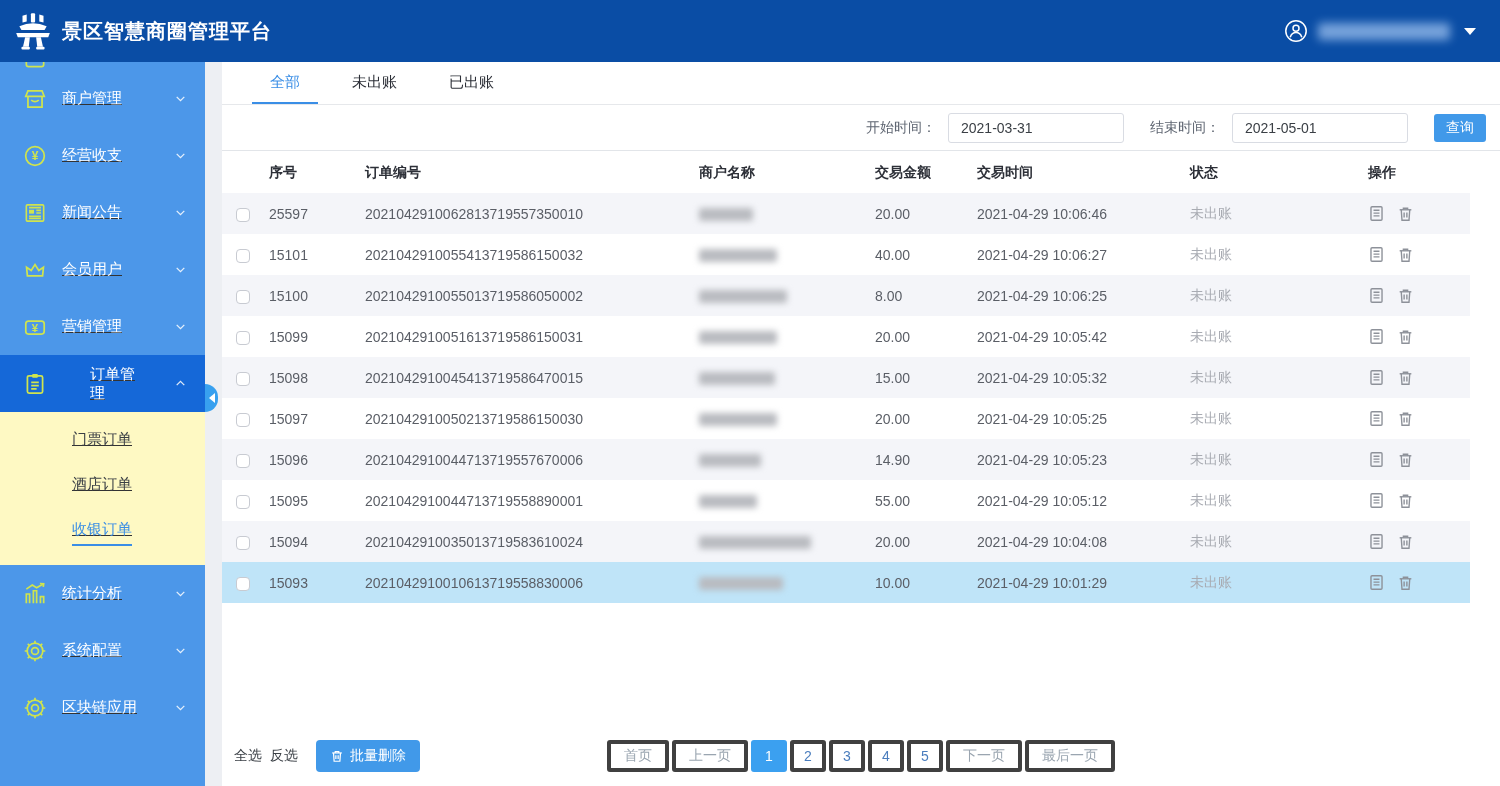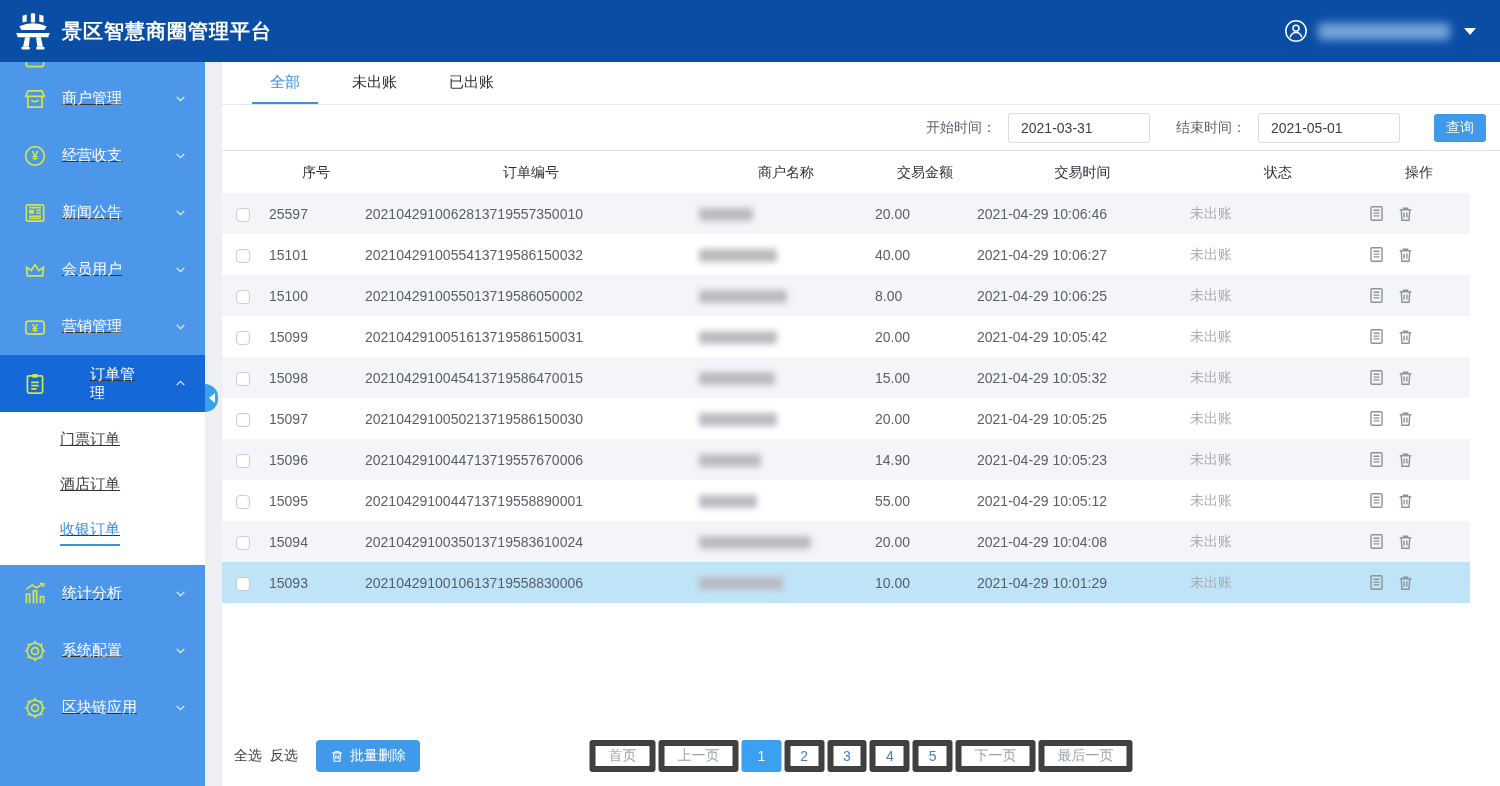--- a/index.html
+++ b/index.html
@@ -25,60 +25,60 @@
   .sidebar{width:205px; background:var(--sidebar-bg); position:relative; flex:0 0 auto;text-decoration:underline;}
   .clipped-item{height:8px; overflow:hidden; padding-left:22px;}
   .clipped-item .s-icon{display:block; margin-top:-17px;}
   .side-item{height:57px; display:flex; align-items:center; padding:0 18px 0 22px; color:#fff; cursor:pointer;}
   .side-item:first-of-type{margin-top:14px;}
   .side-item.active{background:var(--sidebar-active);gap:28px;}
   .s-icon{width:26px; height:26px; color:var(--icon-green); flex:0 0 auto;}
   .s-icon svg{width:100%; height:100%;}
   .s-label{margin-left:14px; font-size:15px;}
   .chevron{margin-left:auto; color:rgba(255,255,255,.85); display:flex;}
-  .submenu{background:#ffffff; padding:8px 0 10px 0;}
+  .submenu{background:#fef9c3; padding:8px 0 10px 12px;}
   .sub-item{height:45px; display:flex; align-items:center; padding-left:60px; color:#3a3f45; font-size:15px; cursor:pointer;}
   .sub-item span{padding-bottom:5px; border-bottom:2px solid transparent;}
   .sub-item.active{color:var(--accent);}
   .sub-item.active span{border-bottom-color:var(--accent);}
   .collapse-handle{position:absolute; right:-13px; top:322px; width:13px; height:28px; background:#38a0ef;
     border-radius:0 14px 14px 0; display:flex; align-items:center; justify-content:center; z-index:5; cursor:pointer;}
   .collapse-handle::before{content:""; width:0; height:0; border-top:5px solid transparent; border-bottom:5px solid transparent; border-right:6px solid #fff;}
   .gutter{width:17px; background:#edeff3; flex:0 0 auto;}
   
   .content{flex:1; display:flex; flex-direction:column; background:#fff; min-width:0;}
   .tabs{display:flex; gap:28px; padding:0 0 0 36px; border-bottom:1px solid #e6e8eb; height:43px; align-items:flex-end;}
   .tab{position:relative; padding:12px 12px; font-size:15px; color:#2d3038; cursor:pointer;}
   .tab.active{color:var(--accent);}
   .tab.active::after{content:""; position:absolute; left:-6px; right:-6px; bottom:0; height:2px; background:var(--accent);}
   .filter-row{height:46px; display:flex; align-items:center; justify-content:flex-end; gap:12px; padding-right:14px; border-bottom:1px solid #e2e5e9;}
   .filter-label{color:#5f6672; font-size:14px;}
-  .date-input{width:142px; height:30px; border:1px solid #d9dce3; border-radius:3px; padding:0 12px; font-size:14px; color:#3a3f45; font-family:inherit;}
+  .date-input{width:176px; height:30px; border:1px solid #d9dce3; border-radius:3px; padding:0 12px; font-size:14px; color:#3a3f45; font-family:inherit;}
   .btn-query{width:52px; height:28px; background:var(--button-blue); color:#fff; border:none; border-radius:3px; font-size:14px; cursor:pointer; font-family:inherit;}
   
   table{border-collapse:collapse; table-layout:fixed; width:1248px; margin-top:2px;}
   col.c1{width:45px;} col.c2{width:96px;} col.c3{width:334px;} col.c4{width:176px;}
   col.c5{width:102px;} col.c6{width:213px;} col.c7{width:178px;} col.c8{width:104px;}
-  th{height:40px; text-align:center; font-size:14px; color:#2d3038; font-weight:normal; padding-left:2px;}
+  th{height:40px; text-align:left; font-size:14px; color:#2d3038; font-weight:bold; padding-left:2px;}
   td{height:41px; font-size:14px; color:#5a5e66; padding-left:2px;}
   tbody tr:nth-child(odd){background:var(--row-stripe);}
   tbody tr.highlight{background:var(--row-highlight) !important;}
   .cb{display:inline-block; width:14px; height:14px; border:1px solid #c8cbd2; border-radius:4px; background:#fff; margin-left:12px; vertical-align:middle; cursor:pointer;}
   .blurred{display:inline-block; height:13px; border-radius:2px; background:#b9bbc0; filter:blur(3px); vertical-align:middle;}
   td.c-status{color:#a8abb2;}
   .act{display:inline-block; width:17px; height:17px; margin-right:12px; cursor:pointer; vertical-align:middle;}
   .act svg{width:100%; height:100%;}
   
   .footer-bar{margin-top:auto; height:52px; display:flex; align-items:center; padding:0 0 8px 12px; position:relative;}
   .sel-link{font-size:14px; color:#3a3f45; cursor:pointer; margin-right:8px;}
   .btn-batch-delete{margin-left:10px; height:32px; padding:0 14px; background:var(--button-blue); color:#fff; border:none; border-radius:4px;
     font-size:14px; display:flex; align-items:center; gap:6px; cursor:pointer; font-family:inherit;}
   .btn-batch-delete svg{width:14px; height:14px;}
   .pager{position:absolute; left:50%; transform:translateX(-50%); display:flex; gap:3px;}
-  .pg{height:32px; min-width:36px; padding:0 10px; background:#fff; border:6px solid #404040; border-radius:3px;
+  .pg{height:32px; min-width:36px; padding:0 10px; background:#fff; border:4px solid #404040; border-radius:3px;
     font-size:14px; cursor:pointer; font-family:inherit;}
   .pg.nav{color:#9aa5b0; padding:0 13px;}
   .pg.num{color:#4a7dbd;}
   .pg.active{background:var(--pagination-active); border-color:var(--pagination-active); color:#fff;}
 </style>
 </head>
 <body>
 
 <header class="app-header">
   <span class="logo">
@@ -283,21 +283,21 @@
       <div class="tab active">全部</div>
       <div class="tab">未出账</div>
       <div class="tab">已出账</div>
     </div>
 
     <div class="filter-row">
       <span class="filter-label">开始时间：</span>
       <input class="date-input" value="2021-03-31" style="">
       <span class="filter-label" style="margin-left:14px;">结束时间：</span>
       <input class="date-input" value="2021-05-01" style="">
-      <button class="btn-query" style="margin-left:22px;">查询</button>
+      <button class="btn-query" style="margin-left:14px;">查询</button>
     </div>
 
     <table>
       <colgroup>
         <col class="c1">
           <col class="c2">
           <col class="c3">
           <col class="c4">
         <col class="c5">
           <col class="c6">

